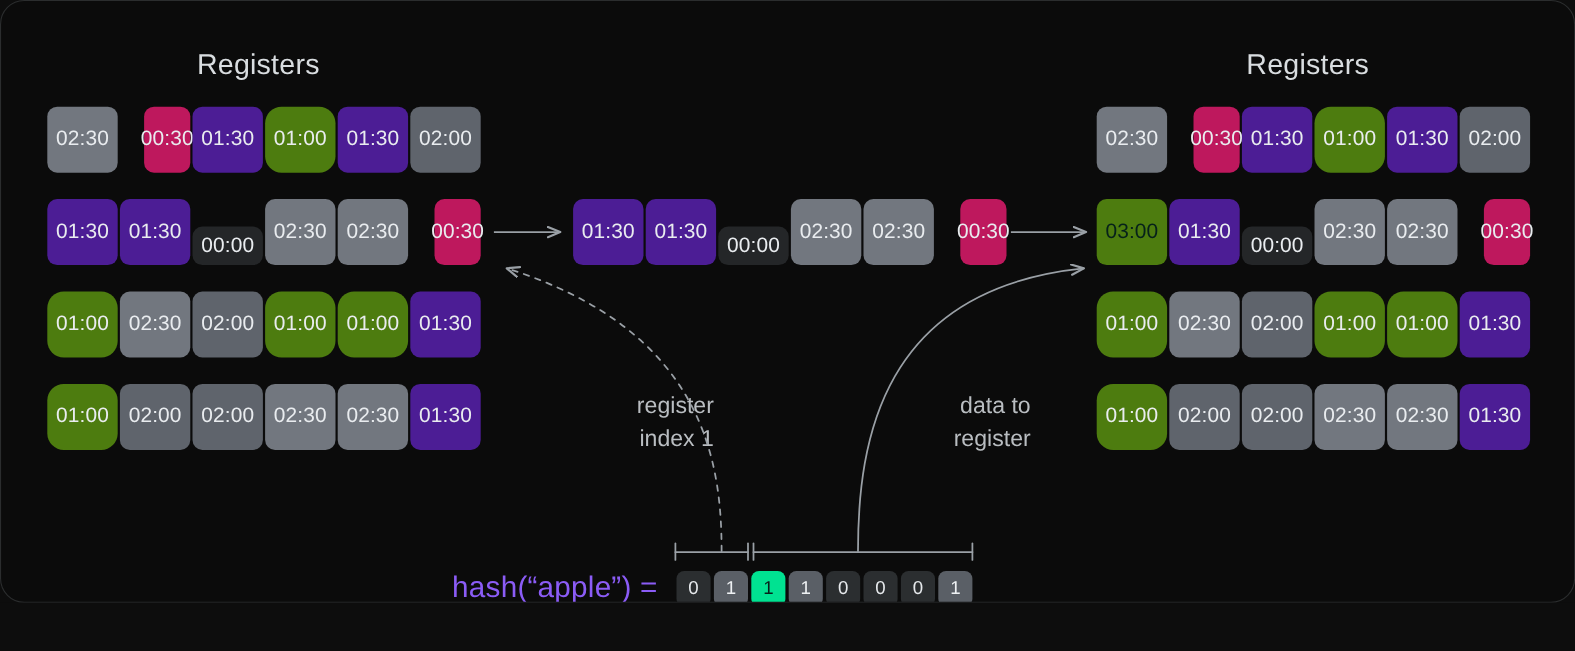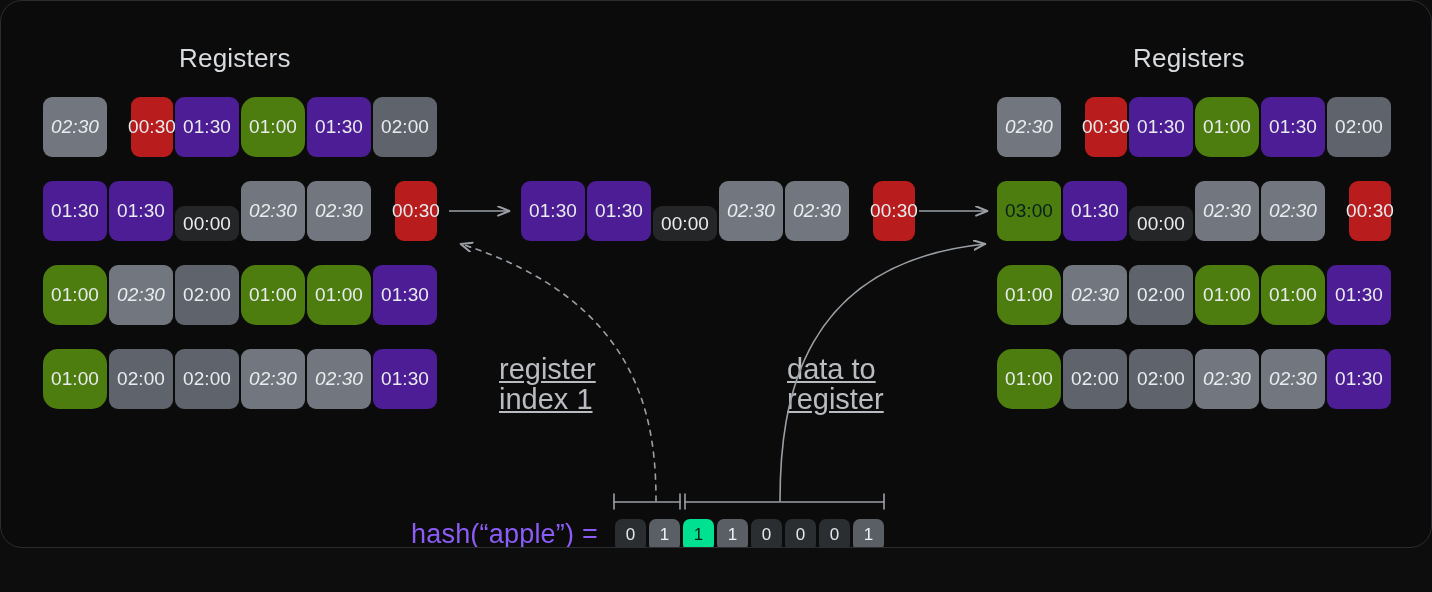--- a/index.html
+++ b/index.html
@@ -49,47 +49,46 @@
     display: flex;
     align-items: center;
     justify-content: center;
     font-size: 19px;
     color: #e9ecef;
     letter-spacing: 0.1px;
     user-select: none;
   }
   
   .v0000 { background: #242628; margin-top: 25px; }
-  .v0030 { background: #b91c1c; margin-left: 22px; }
+  .v0030 { background: #be185d; margin-left: 22px; }
   .v0100 { background: #4d7c0f; border-radius: 15px; }
   .v0130 { background: #4c1d95; }
   .v0200 { background: #5f646c; }
-  .v0230 { background: #72777f; font-style: italic; }
+  .v0230 { background: #72777f; }
   .v0300 { background: #4d7c0f; color: #06211a; }
 
   
   #mid-row {
     position: absolute;
     left: 520px;
     top: 180px;
     display: grid;
     grid-template-columns: repeat(6, 64px);
     grid-auto-rows: 60px;
     column-gap: 2px;
   }
 
   
   .curve-label {
     position: absolute;
-    font-size: 29px;
+    font-size: 21px;
     line-height: 30px;
     color: #b9bdc1;
-    text-align: left;
+    text-align: right;
     white-space: pre-line;
-    text-decoration: underline;
   }
   #label-register-index { left: 498px; top: 353px; width: 150px; }
   #label-data-aggregate { left: 786px; top: 353px; width: 150px; }
 
   
   #hash-expr {
     position: absolute;
     left: 410px;
     top: 518px;
     font-size: 27px;

